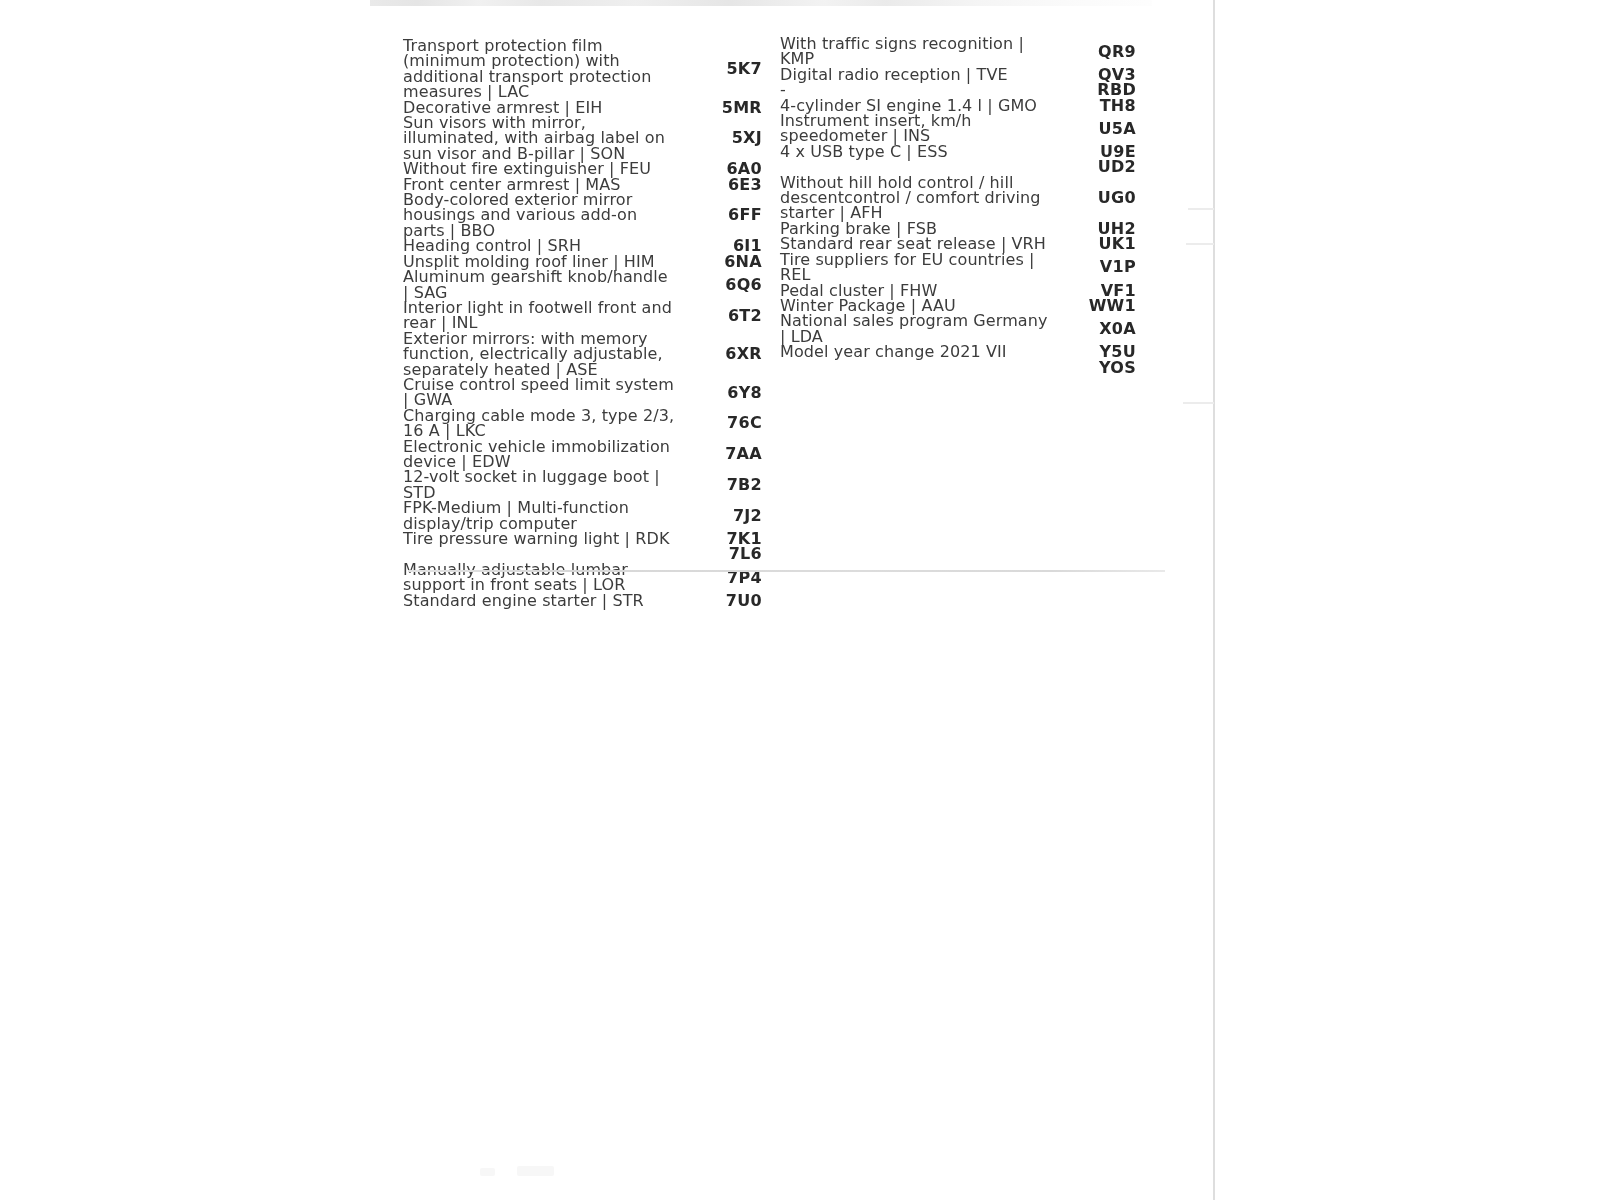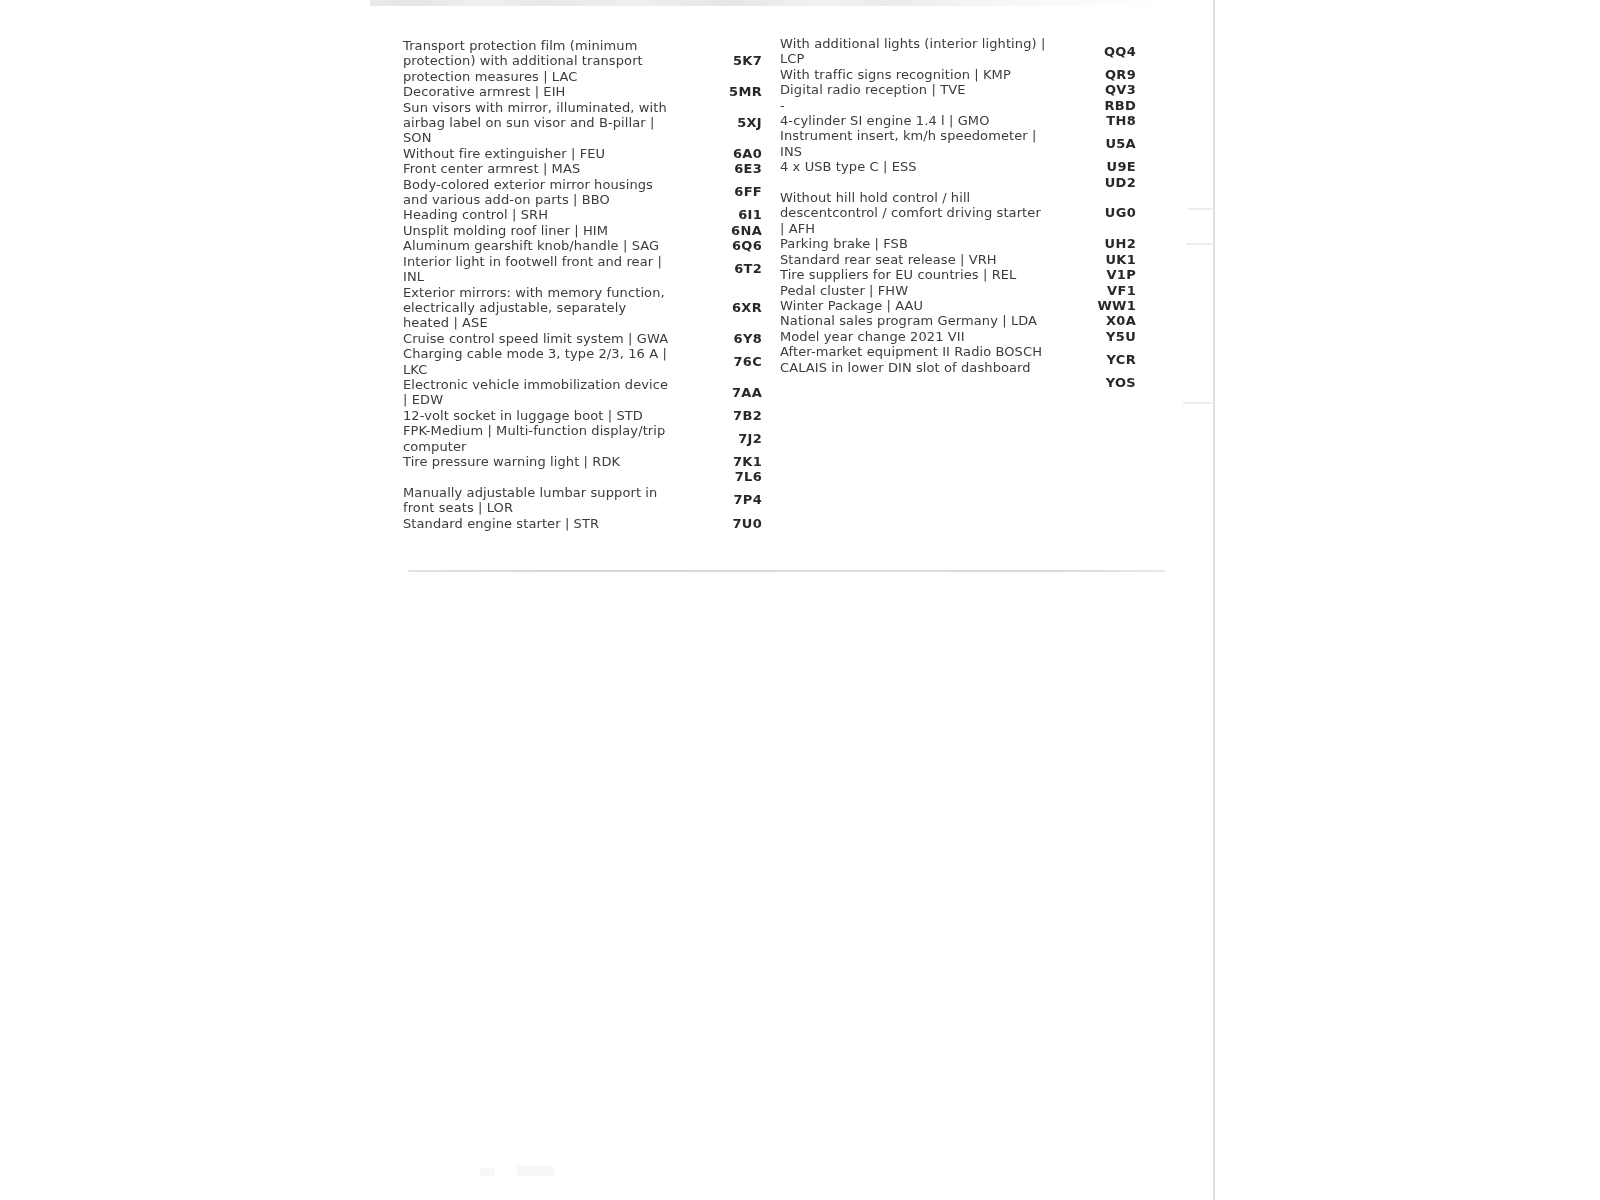--- a/index.html
+++ b/index.html
@@ -58,21 +58,21 @@
   }
   .smudge-1 { left: 480px; top: 1168px; width: 15px; height: 8px; }
   .smudge-2 { left: 517px; top: 1166px; width: 37px; height: 10px; }
   
   .content {
     position: absolute;
     left: 403px;
     top: 38px;
     display: flex;
     gap: 18px;
-    font-size: 13px;
+    font-size: 16px;
     line-height: 15.4px;
     color: #3c3c3c;
     letter-spacing: 0.1px;
   }
   .col { display: block; }
   .col-left  { width: 359px; }
   .col-right { width: 356px; margin-top: -2px; }
   .row {
     display: flex;
     align-items: center;
@@ -188,24 +188,20 @@
           <span class="desc">Manually adjustable lumbar support in front seats | LOR</span>
           <span class="code">7P4</span>
         </div>
         <div class="row">
           <span class="desc">Standard engine starter | STR</span>
           <span class="code">7U0</span>
         </div>
       </div>
     <div class="col col-right" id="col-right">
         <div class="row">
-          <span class="desc">With additional lights (interior lighting) | LCP</span>
-          <span class="code">QQ4</span>
-        </div>
-        <div class="row">
           <span class="desc">With traffic signs recognition | KMP</span>
           <span class="code">QR9</span>
         </div>
         <div class="row">
           <span class="desc">Digital radio reception | TVE</span>
           <span class="code">QV3</span>
         </div>
         <div class="row">
           <span class="desc">-</span>
           <span class="code">RBD</span>
@@ -251,24 +247,20 @@
         </div>
         <div class="row">
           <span class="desc">National sales program Germany | LDA</span>
           <span class="code">X0A</span>
         </div>
         <div class="row">
           <span class="desc">Model year change 2021 VII</span>
           <span class="code">Y5U</span>
         </div>
         <div class="row">
-          <span class="desc">After-market equipment II Radio BOSCH CALAIS in lower DIN slot of dashboard</span>
-          <span class="code">YCR</span>
-        </div>
-        <div class="row">
           <span class="code">YOS</span>
         </div>
       </div>
   </div>
 
   <div class="separator"></div>
 
   <div class="smudge smudge-1"></div>
   <div class="smudge smudge-2"></div>
 

